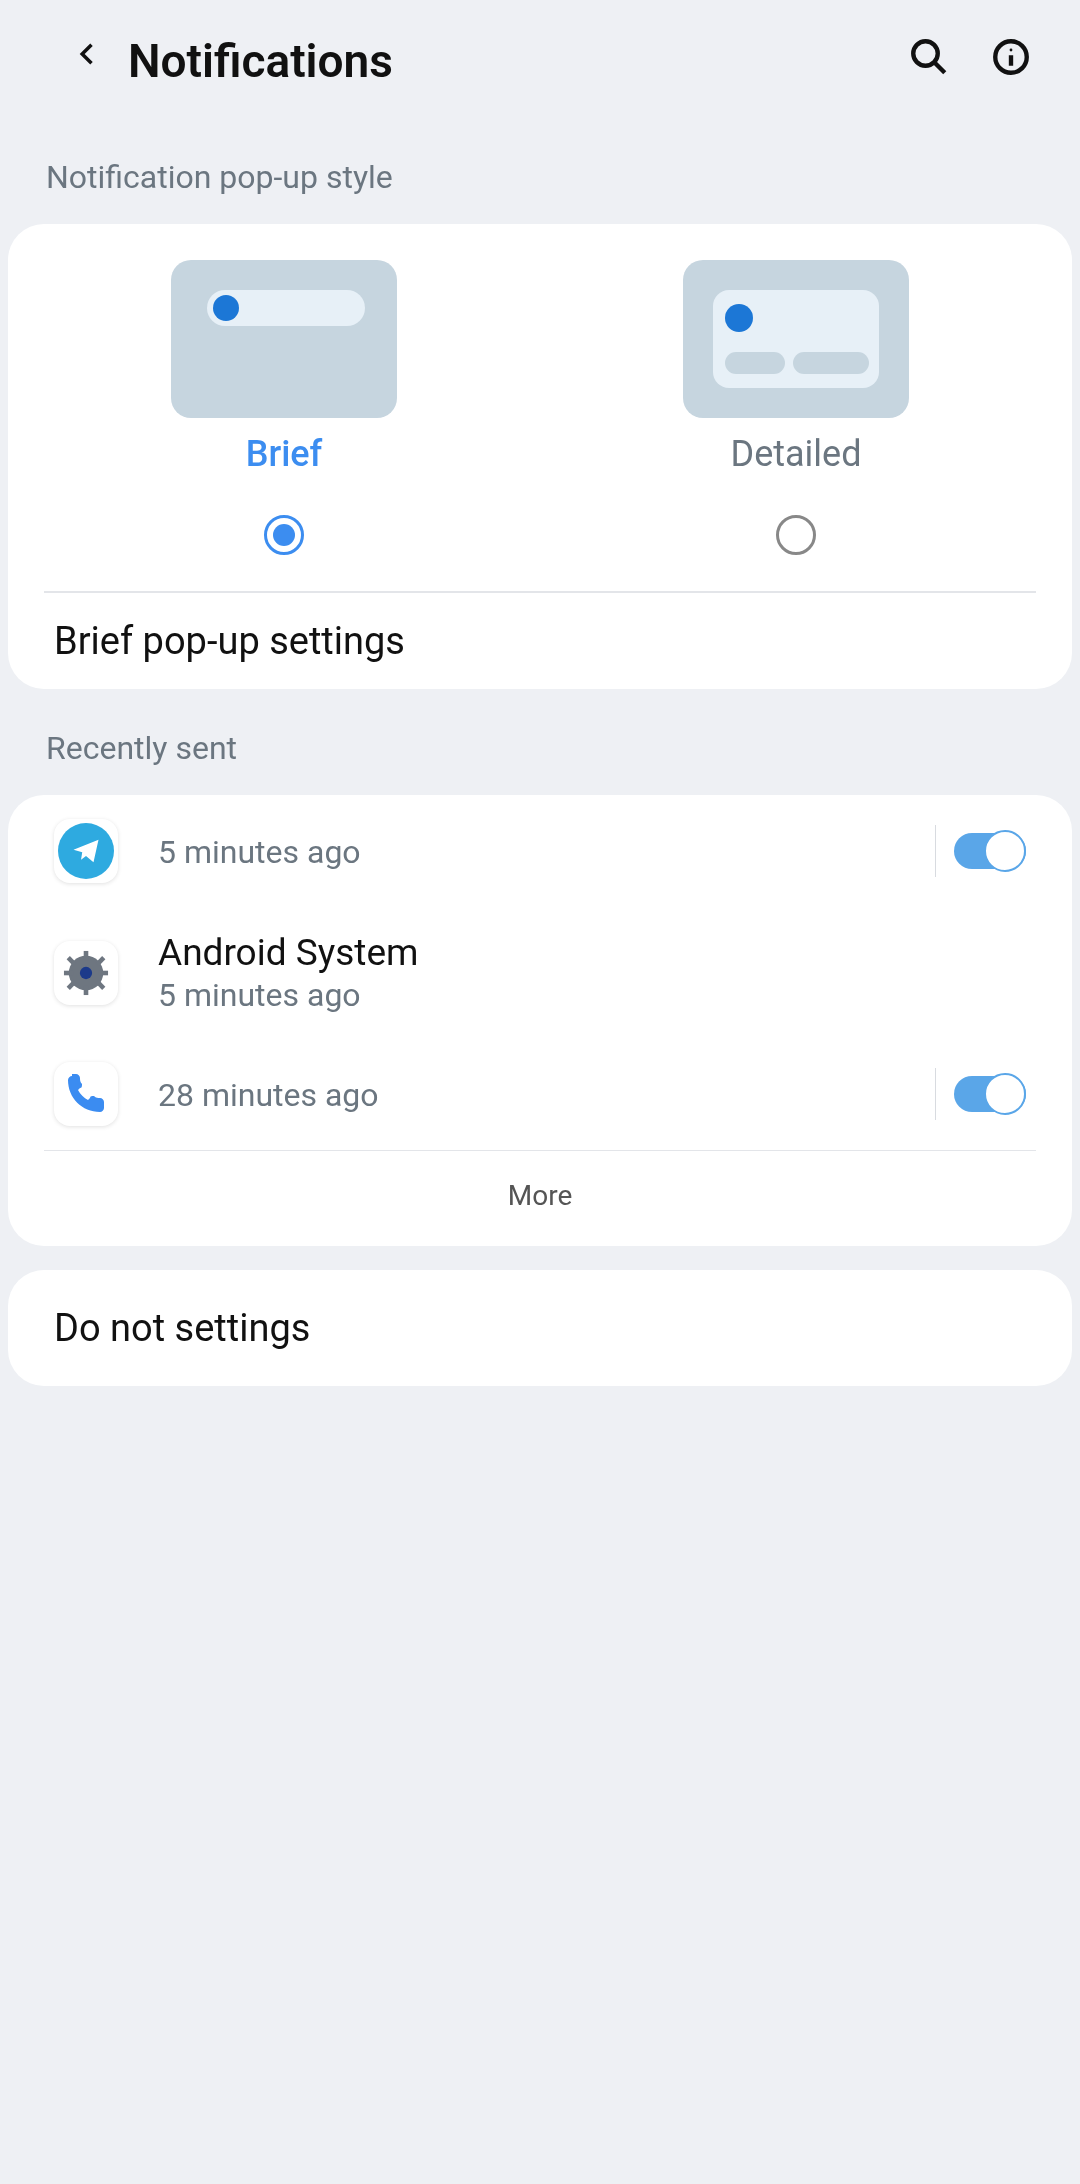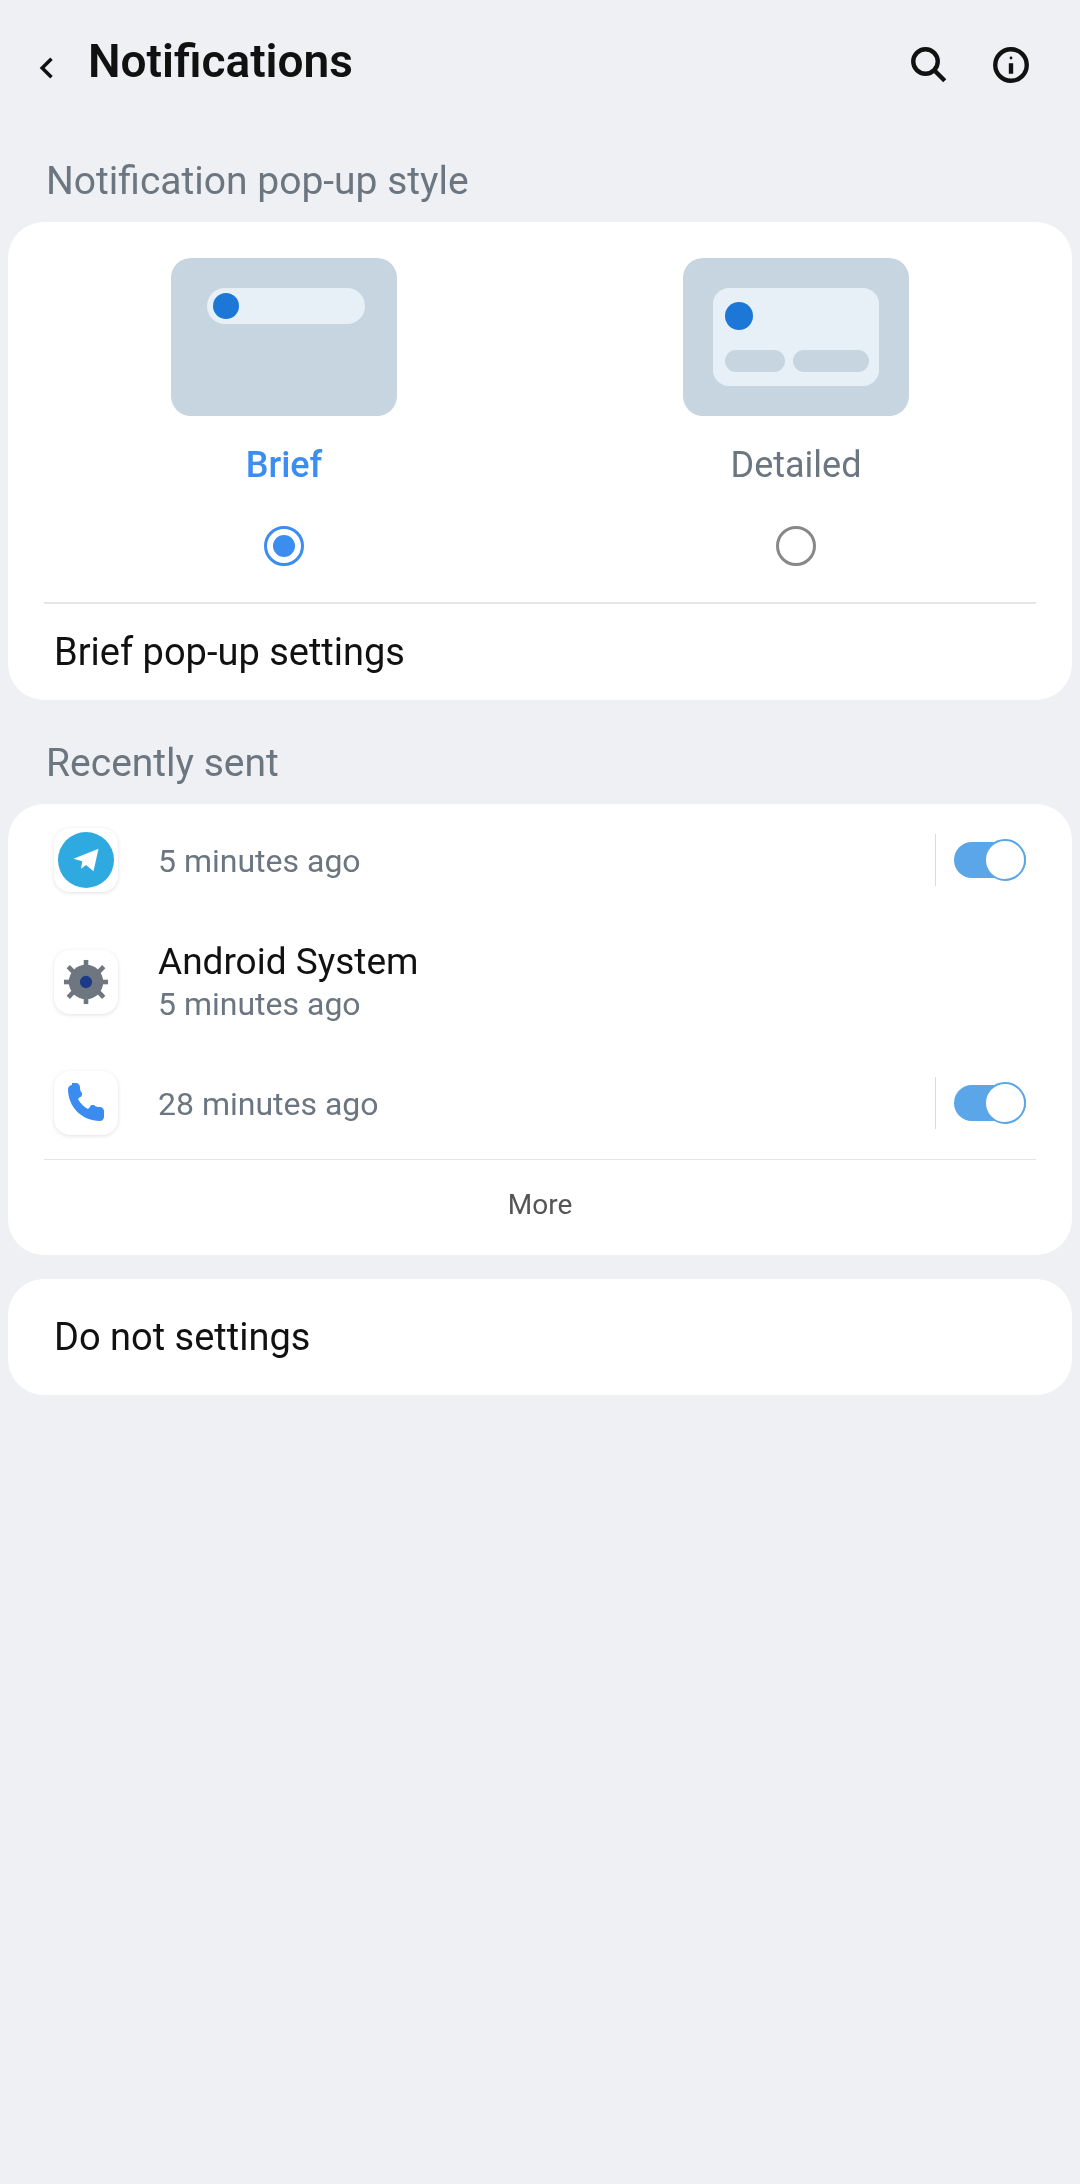--- a/index.html
+++ b/index.html
@@ -1,39 +1,39 @@
 <!DOCTYPE html>
 <html><head>
   <meta charset="utf-8">
   <style>
     * { margin:0; padding:0; box-sizing:border-box; font-family: -apple-system, BlinkMacSystemFont, "Segoe UI", Roboto, sans-serif; }
     body { width:1080px; background:#eef0f4; color:#111; }
 
-    .header { display:flex; align-items:flex-end; padding:34px 46px 30px 28px; }
+    .header { display:flex; align-items:flex-start; padding:34px 46px 30px 68px; }
     .back-arrow { width:40px; height:40px; margin-right:20px; display:flex; align-items:center; justify-content:center; }
     .back-arrow svg { width:28px; height:28px; stroke:#111; stroke-width:3; fill:none; }
     .title { font-size:46px; font-weight:600; color:#111; flex:1; }
     .hdr-icons { display:flex; gap:36px; }
     .hdr-icon { width:46px; height:46px; display:flex; align-items:center; justify-content:center; }
     .hdr-icon svg { width:42px; height:42px; stroke:#111; stroke-width:2.5; fill:none; }
 
-    .section-label { font-size:39px; color:#6b7680; padding:40px 0 18px 46px; }
+    .section-label { font-size:32px; color:#6b7680; padding:40px 0 28px 46px; }
 
     .card { background:#fff; border-radius:36px; margin:0 8px; overflow:hidden; }
 
     .style-row { display:flex; justify-content:space-around; padding:36px 20px 0 20px; }
     .style-item { width:380px; display:flex; flex-direction:column; align-items:center; }
     .thumb { width:226px; height:158px; background:#c6d5df; border-radius:20px; position:relative; overflow:hidden; }
     .thumb-brief-bar { position:absolute; top:30px; left:36px; width:158px; height:36px; background:#e7f0f7; border-radius:18px; display:flex; align-items:center; }
     .thumb-brief-dot { width:26px; height:26px; background:#1c77d6; border-radius:50%; margin-left:6px; }
     .thumb-det-box { position:absolute; top:30px; left:30px; width:166px; height:98px; background:#e7f0f7; border-radius:16px; }
     .thumb-det-dot { position:absolute; top:14px; left:12px; width:28px; height:28px; background:#1c77d6; border-radius:50%; }
     .thumb-det-line1 { position:absolute; bottom:14px; left:12px; width:60px; height:22px; background:#c6d5df; border-radius:11px; }
     .thumb-det-line2 { position:absolute; bottom:14px; left:80px; width:76px; height:22px; background:#c6d5df; border-radius:11px; }
-    .style-label { margin-top:28px; font-size:36px; color:#6b7680; }
+    .style-label { margin-top:15px; font-size:36px; color:#6b7680; }
     .style-label.selected { color:#3c8df0; font-weight:500; }
     .radio { margin:40px 0 36px 0; width:40px; height:40px; border-radius:50%; display:flex; align-items:center; justify-content:center; }
     .radio.unselected { border:3px solid #888; }
     .radio.selected { border:3px solid #3c8df0; }
     .radio-inner { width:22px; height:22px; border-radius:50%; background:#3c8df0; }
 
     .divider { height:1px; background:#e3e5e9; margin:0 36px; }
 
     .list-row { padding:26px 46px; }
     .list-title { font-size:38px; color:#111; }

